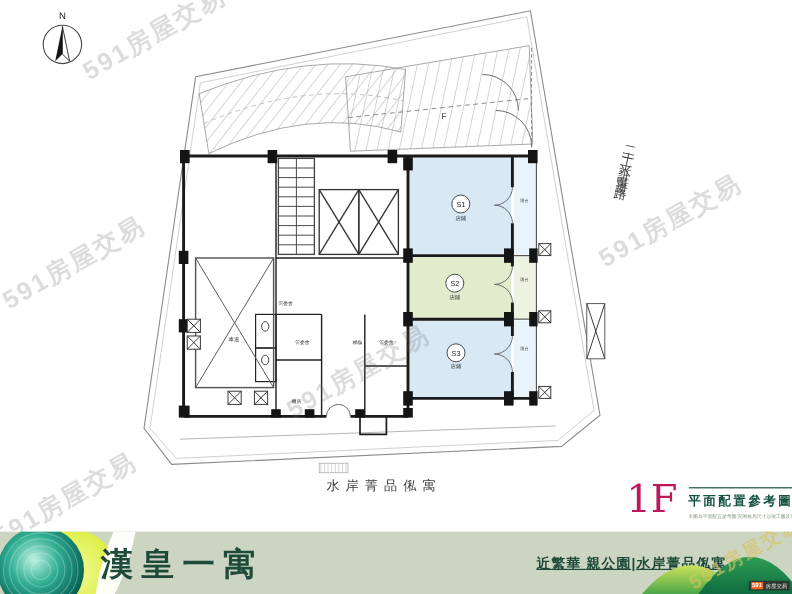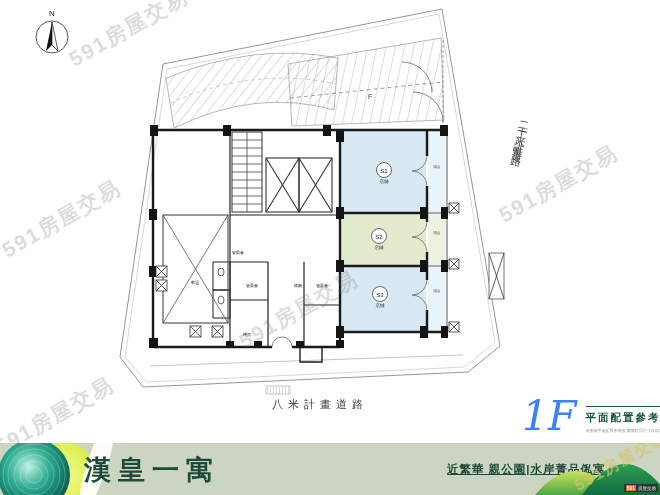--- a/index.html
+++ b/index.html
@@ -9,21 +9,21 @@
       transform:rotate(-30deg);letter-spacing:2px;white-space:nowrap;pointer-events:none;z-index:5;}
   .wm-tan{color:rgba(215,195,100,.65);font-size:16px;z-index:9;}
   svg text{font-family:"Liberation Sans",sans-serif;}
   
   .road-right{position:absolute;left:504px;top:112px;height:150px;writing-mode:vertical-rl;
       transform:rotate(12deg);font-size:10.5px;letter-spacing:5px;color:#3c3c3c;z-index:4;}
   .road-bottom{position:absolute;left:240px;top:397px;width:160px;text-align:center;
       font-size:11px;letter-spacing:5px;color:#3c3c3c;z-index:4;}
   
   .tblock{position:absolute;left:522px;top:395px;display:flex;align-items:flex-start;z-index:6;}
-  .tblock .floor{font-family:"DejaVu Serif",serif;font-size:41px;line-height:42px;color:#3b82f6;font-style:italic;}
+  .tblock .floor{font-family:"DejaVu Serif",serif;font-size:32px;line-height:42px;color:#be185d;}
   .tblock .tright{margin-left:9px;width:100px;padding-top:11px;}
   .tblock .rule{border-top:1.5px solid #175342;margin-bottom:4px;}
   .tblock .ttl{font-family:"DejaVu Serif",serif;font-weight:bold;font-size:10.5px;
       letter-spacing:2px;color:#175342;white-space:nowrap;}
   .tblock .disc{font-size:4px;color:#8a9a8a;margin-top:3px;white-space:nowrap;overflow:hidden;width:100px;}
   
   .footer{position:absolute;left:0;top:443px;width:660px;height:52px;background:#ccd5c2;
       overflow:hidden;z-index:8;}
   .fname{position:absolute;left:84px;top:9px;font-family:"DejaVu Serif",serif;font-weight:bold;
       font-size:27px;letter-spacing:7px;color:#1e4a39;white-space:nowrap;}
@@ -253,21 +253,21 @@
         <text x="380" y="307" font-size="4.5" fill="#333">店鋪</text>
       </g>
       <text x="437" y="168" font-size="3.5" fill="#555">陽台</text>
       <text x="437" y="234" font-size="3.5" fill="#555">陽台</text>
       <text x="437" y="292" font-size="3.5" fill="#555">陽台</text>
     </g>
   </svg>
 
   
   <div class="road-right">二十二米計畫道路</div>
-  <div class="road-bottom">八米計畫道路</div>
+  <div class="road-bottom">水岸菁品俬寓</div>
 
   
   <div class="tblock">
     <div class="floor">1F</div>
     <div class="tright">
       <div class="rule"></div>
       <div class="ttl">平面配置參考圖</div>
       <div class="disc">本圖為平面配置參考圖,實際格局尺寸以竣工圖及現場為準</div>
     </div>
   </div>

